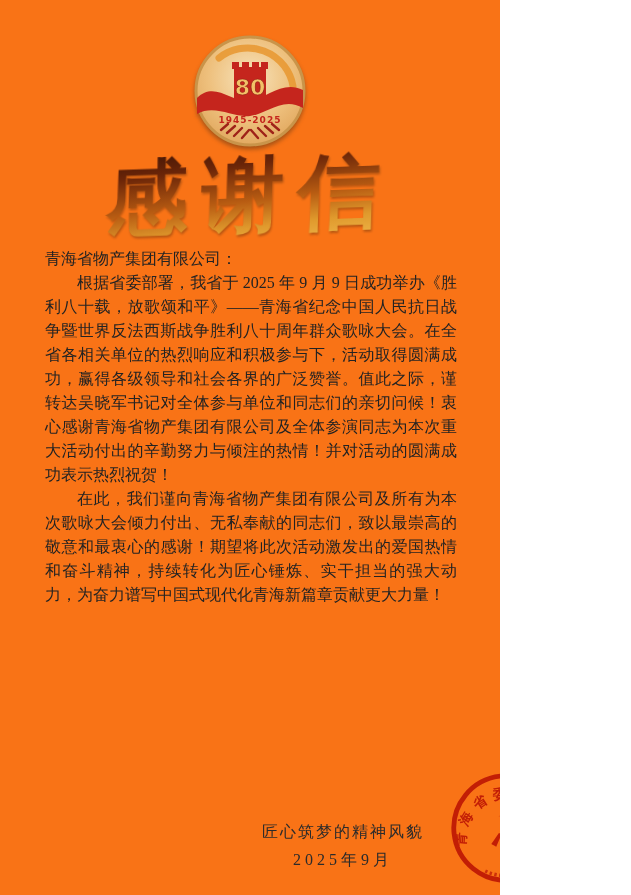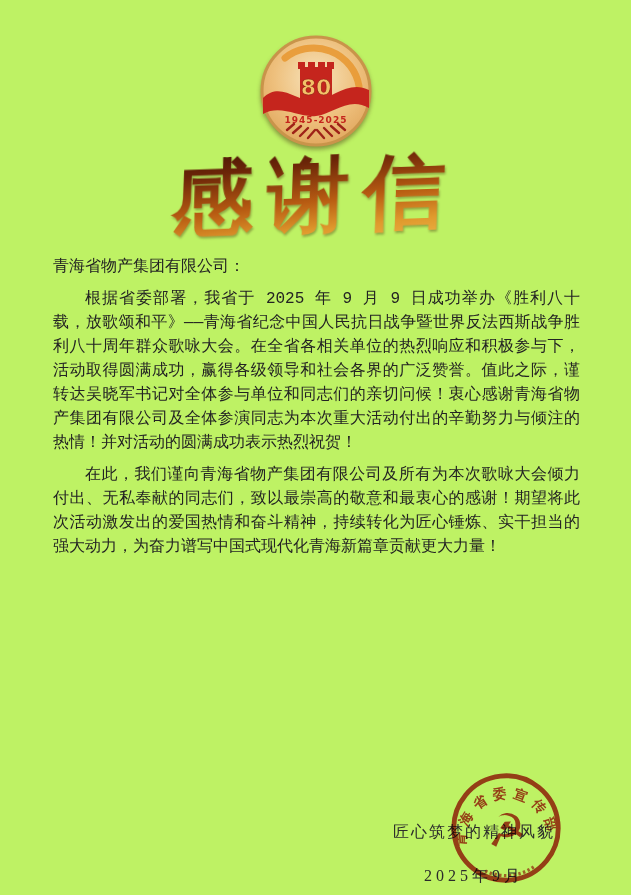--- a/index.html
+++ b/index.html
@@ -1,19 +1,19 @@
 <!DOCTYPE html>
 <html><head>
 <meta charset="utf-8">
 <style>
   html,body{margin:0;padding:0;background:#ffffff;}
   .letter{
     position:relative;
-    width:631px;height:895px;
-    background:#bef264;
+    width:500px;height:895px;
+    background:#f97316;
     font-family:"Liberation Serif","DejaVu Serif",serif;
     color:#222222;
     overflow:hidden;
   }
   
   .emblem{
     position:absolute;top:34px;left:50%;
     transform:translateX(-50%);
     width:114px;height:114px;
     filter:drop-shadow(0 3px 2px rgba(70,45,20,.45));
@@ -32,31 +32,31 @@
     color:transparent;
     filter:drop-shadow(1px 2px 1px rgba(60,30,5,.35));
   }
   
   .body{
     position:absolute;top:247px;left:45px;right:43px;
     font-size:16px;line-height:24px;
     text-align:justify;
     color:#232323;
   }
-  .body p{margin:8px;font-family:Liberation Mono, monospace;}
+  .body p{margin:0;}
   .para{text-indent:2em;}
   
   .sig{
     position:absolute;top:820px;right:52px;
     width:210px;text-align:center;
     font-size:16px;color:#2b2b2b;
     z-index:1;
   }
   .sig-org{letter-spacing:2px;line-height:24px;}
-  .sig-date{letter-spacing:4px;line-height:24px;margin-top:20px;}
+  .sig-date{letter-spacing:4px;line-height:24px;margin-top:4px;}
   .seal{
     position:absolute;left:448px;top:770px;
     width:116px;height:116px;
     z-index:2;
     mix-blend-mode:multiply;
     opacity:.88;
     transform:rotate(-6deg);
   }
 </style>
 </head>

